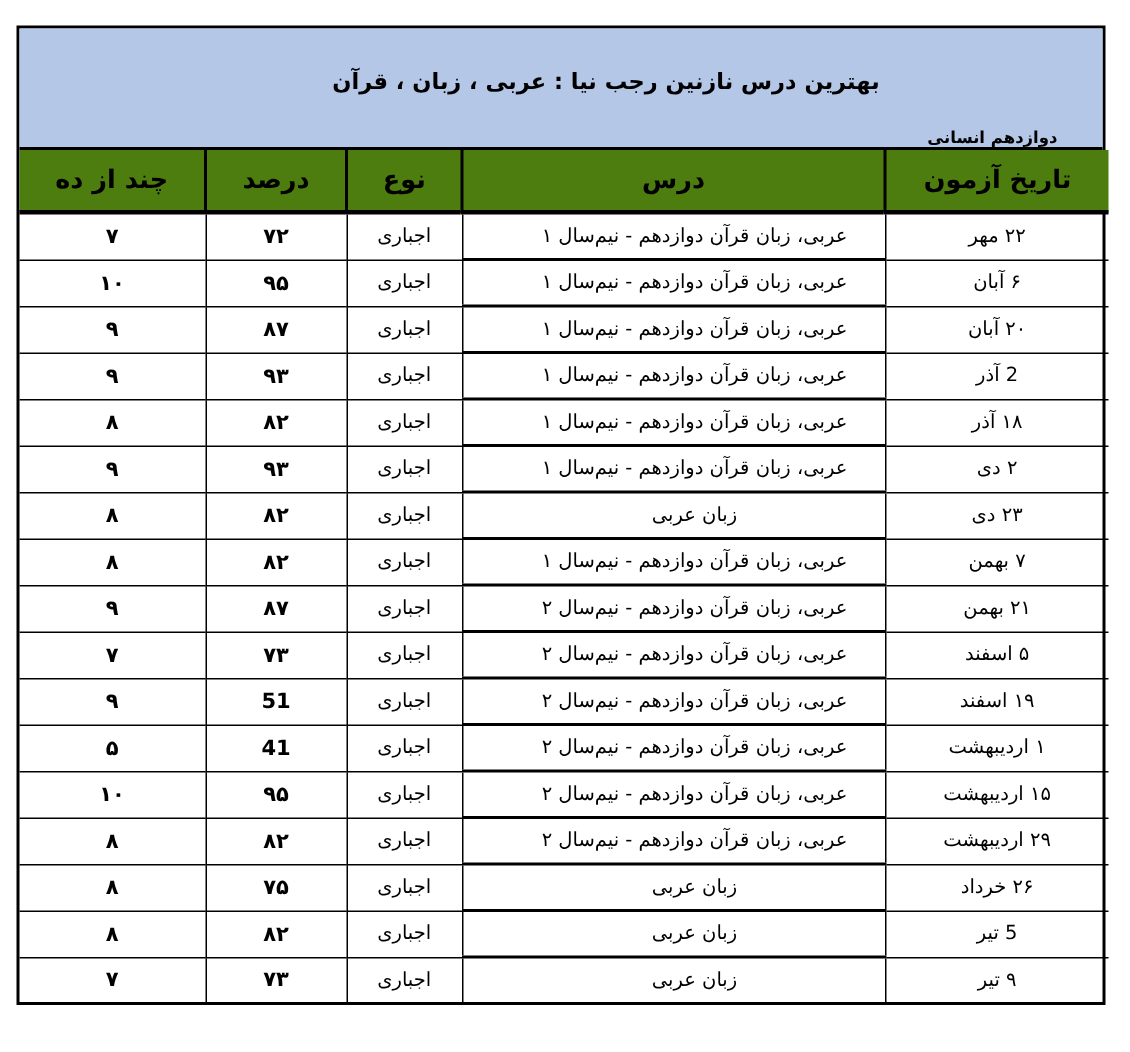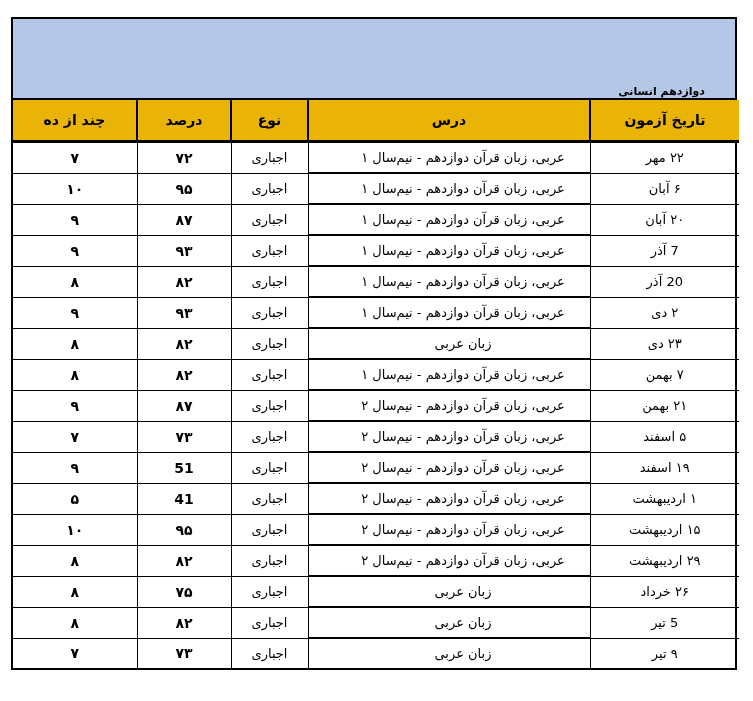--- a/index.html
+++ b/index.html
@@ -14,40 +14,41 @@
   }
   .title-main {
     position: absolute; left: 0; right: 0; top: 26px; text-align: center;
     font-weight: bold; font-size: 15px; color: #000; padding-left: 60px;
   }
   .title-grade {
     position: absolute; right: 30px; top: 30px; font-weight: bold; font-size: 11px; color: #000; margin-top: 36px;
   }
   table { border-collapse: collapse; width: 100%; table-layout: fixed; direction: rtl; }
   th {
-    background: #eab308; height: 40px; font-size: 14px; font-weight: bold; color: #000;
+    background: #4d7c0f; height: 40px; font-size: 17px; font-weight: bold; color: #000;
     border-left: 2px solid #000; border-bottom: 3px solid #000; padding: 0;
   }
   th:last-child { border-left: none; }
   td {
     height: 29px; font-size: 13px; color: #000; text-align: center; padding: 0;
     border-left: 1px solid #000; border-bottom: 1px solid #000;
   }
   td:last-child { border-left: none; }
   tr:last-child td { border-bottom: none; }
   td.num { font-weight: bold; font-size: 14px; }
   td.lesson { border-bottom: 2px solid #000; padding-left: 28px; }
   tr:last-child td.lesson { border-bottom: none; }
 </style>
 </head>
 <body>
 
 <div class="sheet">
   <div class="title-bar">
     <div class="title-grade">دوازدهم انسانی</div>
+    <div class="title-main">بهترین درس نازنین رجب نیا : عربی ، زبان ، قرآن</div>
   </div>
   <table>
     <colgroup>
       <col style="width:149px">
       <col style="width:282px">
       <col style="width:77px">
       <col style="width:94px">
       <col style="width:124px">
     </colgroup>
     <thead>
@@ -75,28 +76,28 @@
           <td class="num">۱۰</td>
         </tr>
         <tr>
           <td>۲۰ آبان</td>
           <td class="lesson">عربی، زبان قرآن دوازدهم - نیم‌سال ۱</td>
           <td>اجباری</td>
           <td class="num">۸۷</td>
           <td class="num">۹</td>
         </tr>
         <tr>
-          <td>7 آذر</td>
+          <td>2 آذر</td>
           <td class="lesson">عربی، زبان قرآن دوازدهم - نیم‌سال ۱</td>
           <td>اجباری</td>
           <td class="num">۹۳</td>
           <td class="num">۹</td>
         </tr>
         <tr>
-          <td>20 آذر</td>
+          <td>۱۸ آذر</td>
           <td class="lesson">عربی، زبان قرآن دوازدهم - نیم‌سال ۱</td>
           <td>اجباری</td>
           <td class="num">۸۲</td>
           <td class="num">۸</td>
         </tr>
         <tr>
           <td>۲ دی</td>
           <td class="lesson">عربی، زبان قرآن دوازدهم - نیم‌سال ۱</td>
           <td>اجباری</td>
           <td class="num">۹۳</td>

